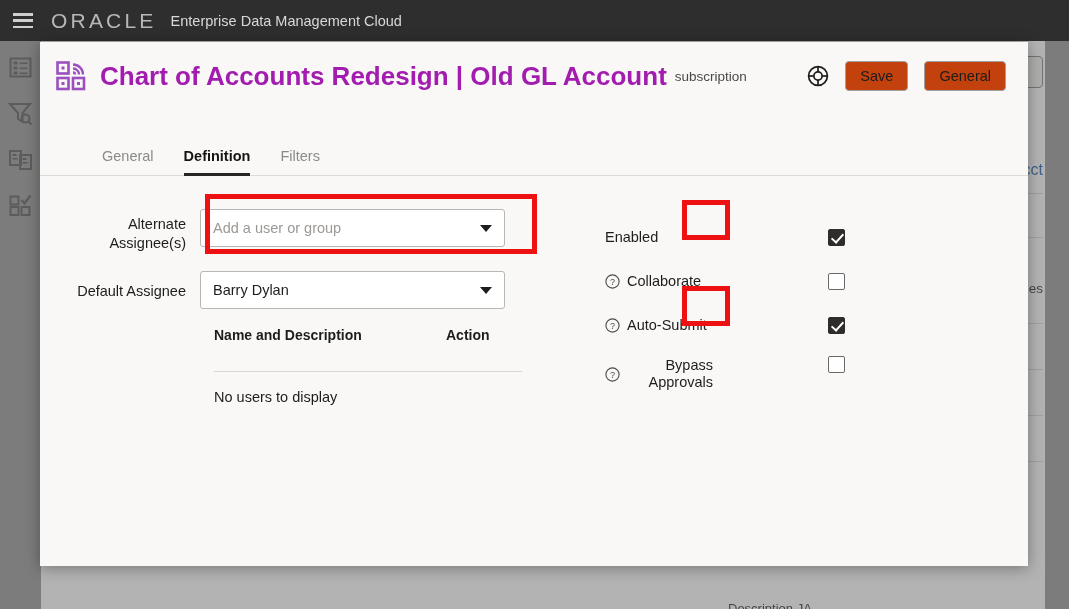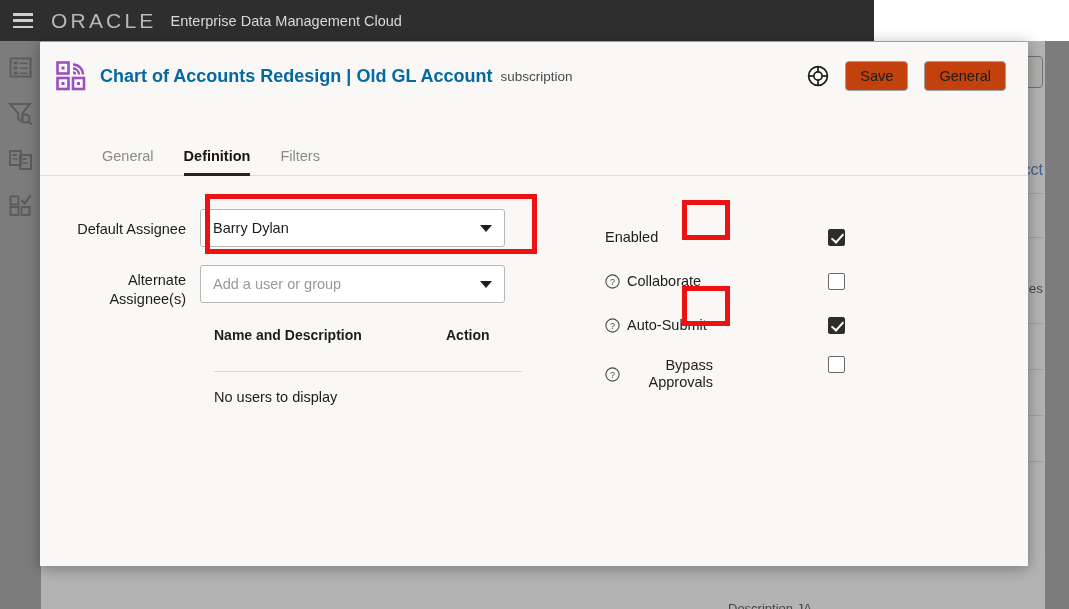--- a/index.html
+++ b/index.html
@@ -6,21 +6,21 @@
   html, body {
     width: 1069px; height: 609px;
     overflow: hidden;
     font-family: "Liberation Sans", sans-serif;
     background: #fff;
   }
   #app { position: relative; width: 1069px; height: 609px; background: #ffffff; }
 
   
   .topbar {
-    position: absolute; left: 0; top: 0; width: 874px; height: 41px;
+    position: absolute; left: 0; top: 0; width: 1069px; height: 41px;
     background: #2e2e2e; display: flex; align-items: center;
   }
   .hamburger {
     width: 20px; height: 15px; margin-left: 13px; margin-right: 18px;
     display: flex; flex-direction: column; justify-content: space-between;
     cursor: pointer;
   }
   .hamburger i { display: block; height: 2.5px; width: 100%; background: #cfcfcf; }
   .oracle-logo {
     color: #b8b8b8; font-size: 21px; letter-spacing: 3.2px;
@@ -70,21 +70,21 @@
   
   .modal {
     position: absolute; left: 40px; top: 42px; width: 988px; height: 524px;
     background: #f9f8f7; box-shadow: 0 2px 14px rgba(0,0,0,0.34);
   }
   .modal-header {
     position: relative; height: 68px; display: flex; align-items: center; padding: 0 0 0 16px;
   }
   .sub-icon { width: 30px; height: 30px; flex: 0 0 30px; margin-right: 14px; }
   .modal-title {
-    font-size: 18px; font-weight: bold; color: #0369a1; white-space: nowrap;
+    font-size: 26px; font-weight: bold; color: #a21caf; white-space: nowrap;
     font-family: "Liberation Sans", sans-serif;
   }
   .modal-subtitle { font-size: 13.5px; color: #4a4a4a; margin-left: 8px; white-space: nowrap; }
   .header-actions { margin-left: auto; display: flex; align-items: center; padding-right: 22px; gap: 16px; }
   .help-wheel { width: 22px; height: 22px; cursor: pointer; }
   .hbtn {
     min-width: 62px; height: 30px; padding: 0 14px; border: 1px solid #a0a0a0;
     border-radius: 4px; background: #c2410c; font-size: 14.5px; color: #1d1d1b;
     font-family: "Liberation Sans", sans-serif; cursor: pointer;
   }
@@ -273,31 +273,31 @@
       <span class="tab">General</span>
       <span class="tab active">Definition</span>
       <span class="tab">Filters</span>
     </div>
 
     <div class="modal-body">
 
       <div class="col-left">
 
         <div class="field-row">
+          <div class="field-label two-line">Alternate Assignee(s)</div>
+          <div class="select-box placeholder-style">
+            <span>Add a user or group</span>
+            <span class="sel-caret"></span>
+          </div>
+        </div>
+
+        <div class="field-row">
           <div class="field-label">Default Assignee</div>
           <div class="select-box">
             <span>Barry Dylan</span>
-            <span class="sel-caret"></span>
-          </div>
-        </div>
-
-        <div class="field-row">
-          <div class="field-label two-line">Alternate Assignee(s)</div>
-          <div class="select-box placeholder-style">
-            <span>Add a user or group</span>
             <span class="sel-caret"></span>
           </div>
         </div>
 
         <div class="users-table">
           <div class="ut-head">
             <span class="ut-c1">Name and Description</span>
             <span class="ut-c2">Action</span>
           </div>
           <div class="ut-empty">No users to display</div>

